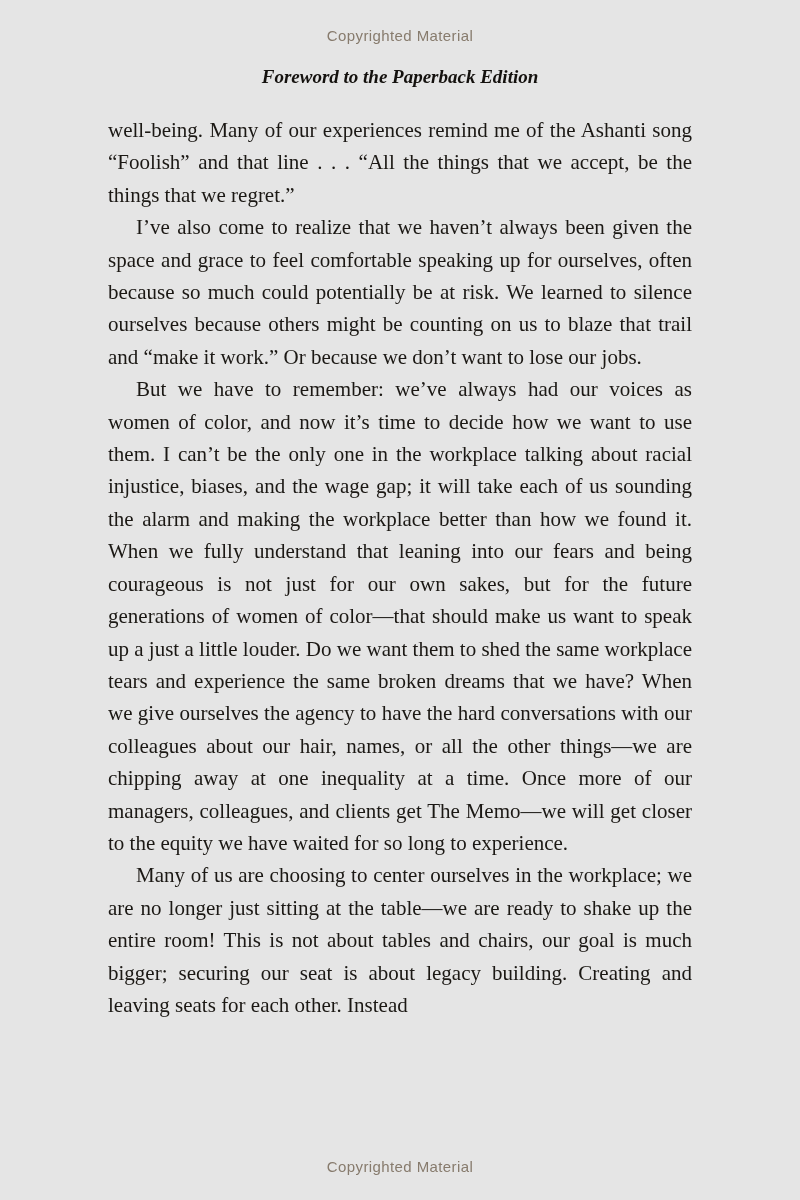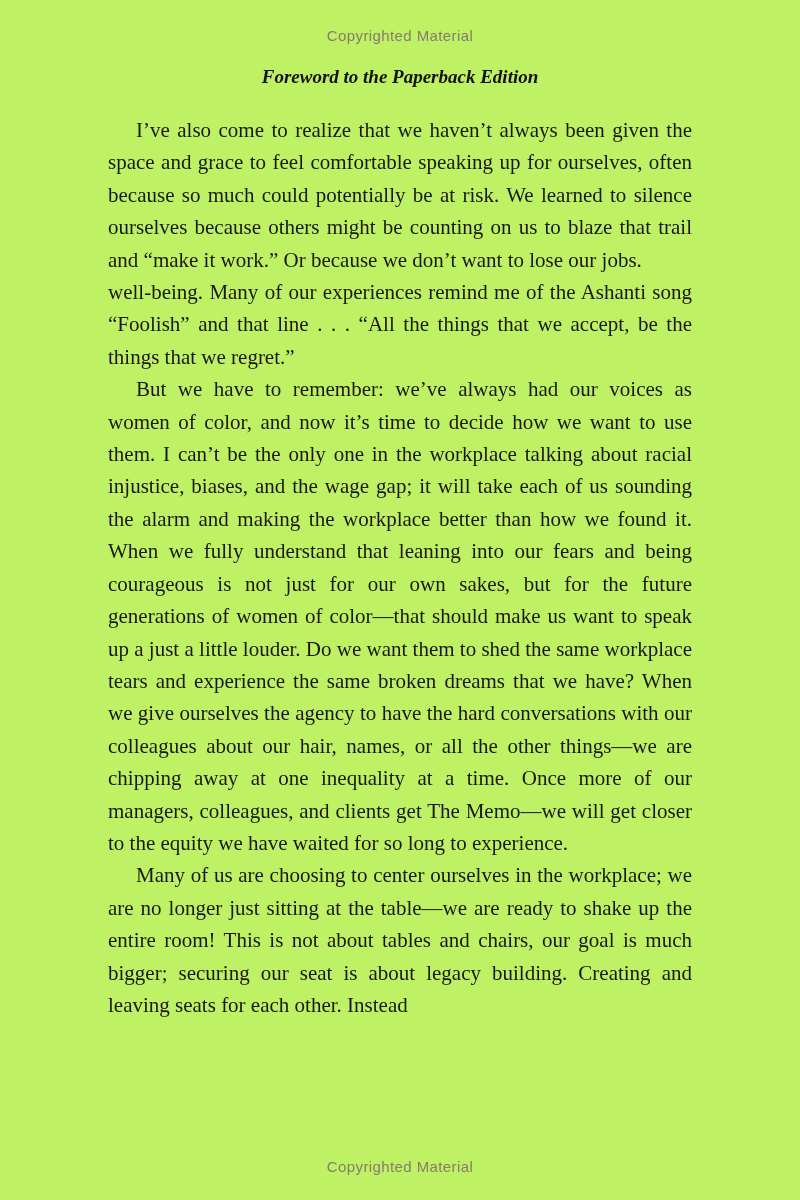--- a/index.html
+++ b/index.html
@@ -4,21 +4,21 @@
 <style>
   html, body {
     margin: 0;
     padding: 0;
     background: #ffffff;
   }
   .page {
     position: relative;
     width: 800px;
     height: 1200px;
-    background: #bef264;
+    background: #e5e5e5;
     overflow: hidden;
   }
   .watermark {
     position: absolute;
     left: 0;
     width: 100%;
     text-align: center;
     font-family: "Liberation Sans", sans-serif;
     font-size: 15px;
     color: #877b6d;
@@ -67,22 +67,22 @@
 </head>
 <body>
 
 <div class="page">
 
   <div class="watermark top">Copyrighted Material</div>
 
   <h1 class="heading">Foreword to the Paperback Edition</h1>
 
   <div class="body-text">
+    <p class="para">well-being. Many of our experiences remind me of the Ashanti song “Foolish” and that line . . . “All the things that we accept, be the things that we regret.”</p>
     <p class="para indent">I’ve also come to realize that we haven’t always been given the space and grace to feel comfortable speaking up for ourselves, often because so much could potentially be at risk. We learned to silence ourselves because others might be counting on us to blaze that trail and “make it work.” Or because we don’t want to lose our jobs.</p>
-    <p class="para">well-being. Many of our experiences remind me of the Ashanti song “Foolish” and that line . . . “All the things that we accept, be the things that we regret.”</p>
     <p class="para indent">But we have to remember: we’ve always had our voices as women of color, and now it’s time to decide how we want to use them. I can’t be the only one in the workplace talking about racial injustice, biases, and the wage gap; it will take each of us sounding the alarm and making the workplace better than how we found it. When we fully understand that leaning into our fears and being courageous is not just for our own sakes, but for the future generations of women of color—that should make us want to speak up a just a little louder. Do we want them to shed the same workplace tears and experience the same broken dreams that we have? When we give ourselves the agency to have the hard conversations with our colleagues about our hair, names, or all the other things—we are chipping away at one inequality at a time. Once more of our managers, colleagues, and clients get The Memo—we will get closer to the equity we have waited for so long to experience.</p>
     <p class="para indent">Many of us are choosing to center ourselves in the workplace; we are no longer just sitting at the table—we are ready to shake up the entire room! This is not about tables and chairs, our goal is much bigger; securing our seat is about legacy building. Creating and leaving seats for each other. Instead</p>
   </div>
 
 
   <div class="watermark bottom">Copyrighted Material</div>
 
 </div>
 
 </body></html>

